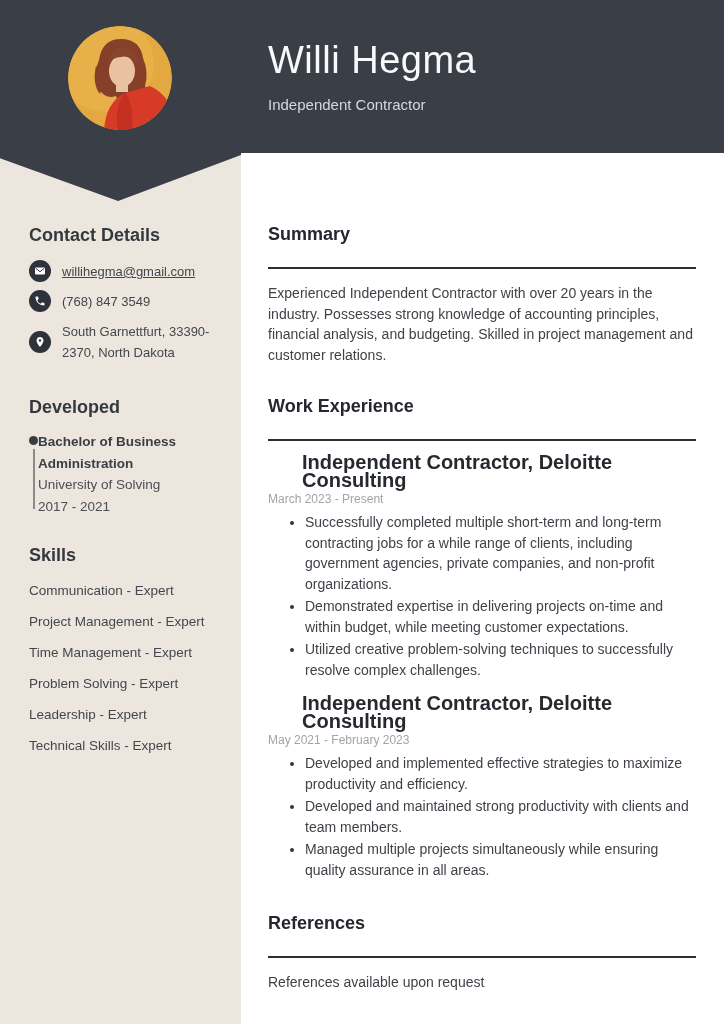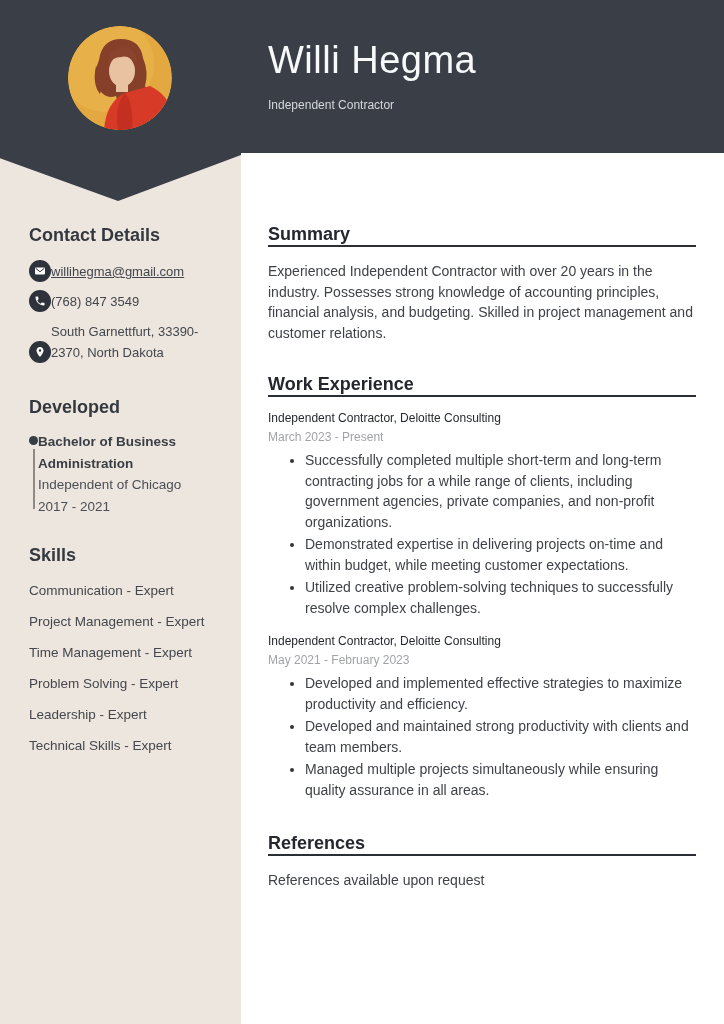--- a/index.html
+++ b/index.html
@@ -17,55 +17,55 @@
     position:absolute; left:0; top:152px; width:241px; height:49px; background:#3a3e47;
     clip-path:polygon(0 0, 100% 0, 100% 6%, 49% 100%, 0 13%);
   }
   
   .photo {
     position:absolute; left:68px; top:26px; width:104px; height:104px;
     border-radius:50%; overflow:hidden;
   }
   .header-text { position:absolute; left:268px; top:38px; width:430px; }
   .name { font-size:38px; line-height:44px; font-weight:400; color:#f8f9fa; letter-spacing:0.5px; }
-  .job-subtitle { margin-top:13px; font-size:12px; line-height:20px; color:#d6d8dc; }
+  .job-subtitle { margin-top:13px; font-size:15px; line-height:20px; color:#d6d8dc; }
   
   .sidebar { position:absolute; left:0; top:200px; width:241px; padding:0 26px 0 29px; }
   .side-heading { font-size:18px; line-height:22px; font-weight:700; color:#34383f; }
   .contact-heading { margin-top:24px; }
   .contact-list { margin-top:13px; }
-  .contact-row { display:flex; align-items:flex-end; margin-bottom:7px; }
+  .contact-row { display:flex; align-items:center; gap:11px; margin-bottom:7px; }
   .contact-icon {
     flex:none; width:22px; height:22px; border-radius:50%; background:#2e323a;
     display:flex; align-items:center; justify-content:center; margin-top:1px;
   }
   .contact-text { font-size:13px; line-height:21px; color:#43464c; padding-top:2px; }
   a.contact-link { color:#43464c; text-decoration:underline; }
   .edu-heading { margin-top:33px; }
   .edu-entry { display:flex; margin-top:13px; }
   .edu-marker { flex:none; width:9px; display:flex; flex-direction:column; align-items:center; }
   .edu-dot { width:9px; height:9px; border-radius:50%; background:#383c43; margin-top:5px; }
   .edu-line { width:2px; background:#8f8a85; flex:1; margin-top:4px; margin-bottom:8px; }
   .edu-degree { font-size:13.5px; line-height:21.5px; font-weight:700; color:#3a3e45; }
   .edu-school, .edu-years { font-size:13.5px; line-height:21.5px; color:#4b4e54; }
   .skills-heading { margin-top:27px; }
   .skills-list { margin-top:14px; }
   .skill-item { font-size:13.5px; line-height:21px; color:#44474d; margin-bottom:10px; }
   
   .main { position:absolute; left:268px; top:153px; width:428px; }
   .main-heading {
     font-size:18px; line-height:22px; font-weight:700; color:#24272e;
-    border-bottom:2px solid #2b2e35; padding-bottom:0;
+    border-bottom:2px solid #2b2e35; padding-bottom:22px;
   }
   .summary-heading { margin-top:70px; }
   .body-text { margin-top:14px; font-size:14px; line-height:20.5px; color:#3f4248; }
   .work-heading { margin-top:30px; }
   .job { margin-top:12px; }
   .job + .job { margin-top:14px; }
-  .job-title { font-size:12px; line-height:18px; font-weight:400; color:#26292f; }
+  .job-title { font-size:20px; line-height:18px; font-weight:700; color:#26292f;margin-left:34px; }
   .job-dates { margin-top:3px; font-size:12px; line-height:15px; color:#a2a3a7; }
   .job-bullets { margin-top:5px; padding-left:37px; list-style:disc; }
   .job-bullets li { font-size:14px; line-height:20.5px; color:#3f4248; margin-bottom:2px; }
   .job-bullets li::marker { color:#33363c; }
   .references-heading { margin-top:32px; }
 </style>
 </head>
 <body>
 
 <div class="page">
@@ -132,21 +132,21 @@
     </div>
 
     <h2 class="side-heading edu-heading">Developed</h2>
     <div class="edu-entry">
       <div class="edu-marker">
         <div class="edu-dot"></div>
         <div class="edu-line"></div>
       </div>
       <div class="edu-text">
         <div class="edu-degree">Bachelor of Business Administration</div>
-        <div class="edu-school">Independent of Chicago</div>
+        <div class="edu-school">University of Solving</div>
         <div class="edu-years">2017 - 2021</div>
       </div>
     </div>
 
     <h2 class="side-heading skills-heading">Skills</h2>
     <div class="skills-list">
       <div class="skill-item">Communication - Expert</div>
       <div class="skill-item">Project Management - Expert</div>
       <div class="skill-item">Time Management - Expert</div>
       <div class="skill-item">Problem Solving - Expert</div>

